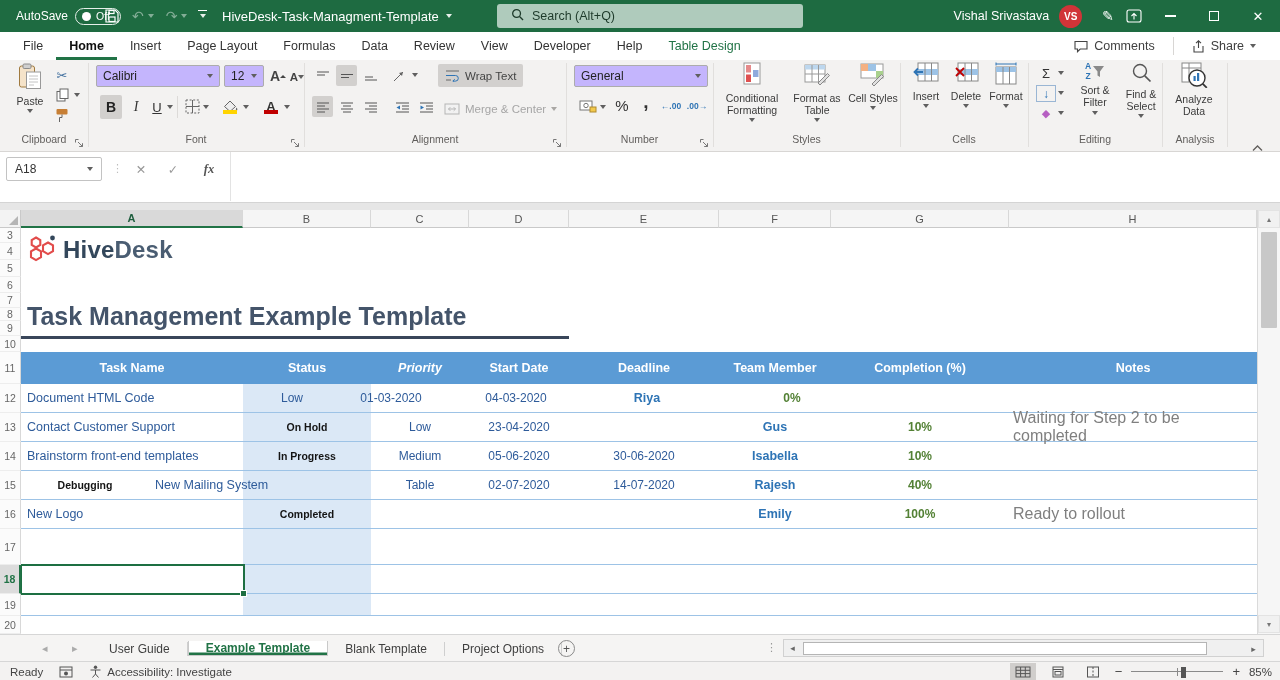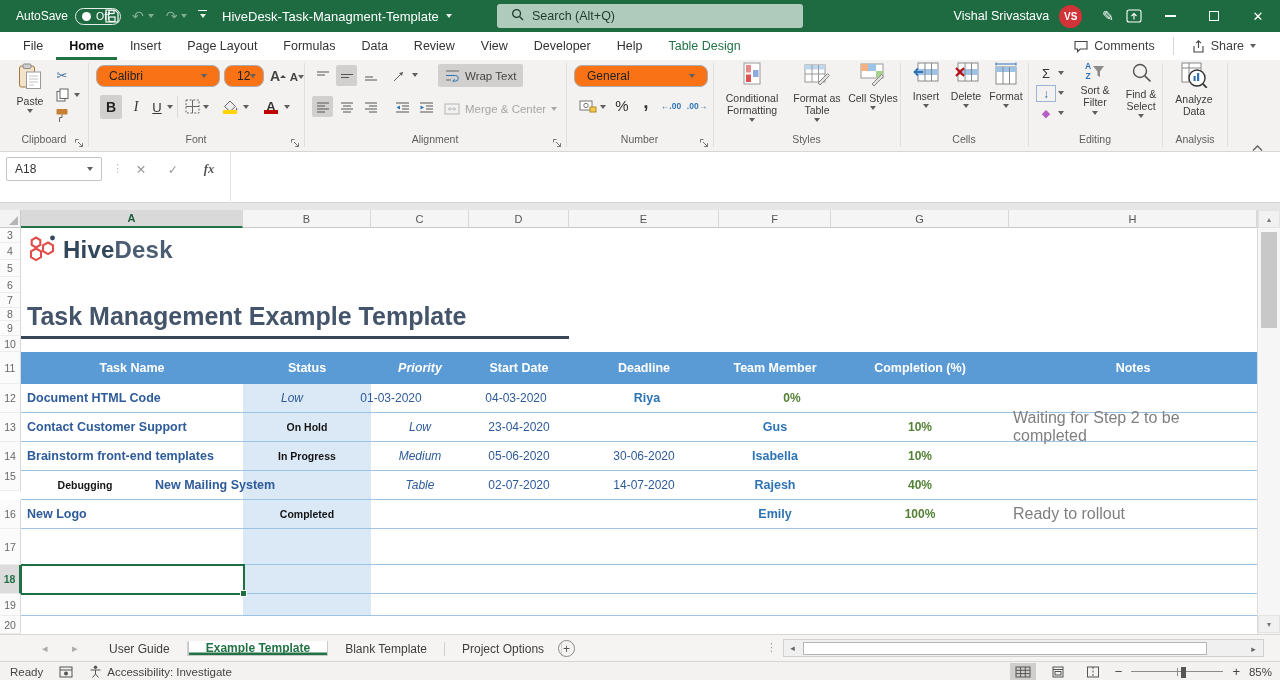--- a/index.html
+++ b/index.html
@@ -45,21 +45,21 @@
   .tact{display:flex;align-items:center;gap:6px;padding:0 10px;height:24px}
   .tact-sep{width:1px;height:18px;background:#D8D6D4}
 
   
   .ribbon{position:absolute;top:60px;left:0;width:1280px;height:92px;background:#F3F2F1;border-bottom:1px solid #D8D6D4}
   .gsep{position:absolute;top:3px;height:84px;width:1px;background:#E1DFDD}
   .glabel{position:absolute;top:73px;font-size:10.5px;color:#605E5C;text-align:center}
   .launcher{position:absolute;width:11px;height:11px}
   .bbtn{position:absolute;display:flex;flex-direction:column;align-items:center;gap:2.5px;font-size:10.5px;color:#3b3b3b;text-align:center;line-height:1.15}
   .sbtn{position:absolute;display:flex;align-items:center;justify-content:center;color:#444}
-  .combo{position:absolute;background:#f97316;border:1px solid #ACACAC;display:flex;align-items:center;justify-content:space-between;font-size:12px;color:#222;padding:0 12px;border-radius:8px}
+  .combo{position:absolute;background:#c4b5fd;border:1px solid #ACACAC;display:flex;align-items:center;justify-content:space-between;font-size:12px;color:#222;padding:0 6px;border-radius:2px}
   .pressed{background:#D2D0CE;border-radius:2px}
   .bold-b{font-weight:bold;font-size:14px;color:#222}
   .ital-i{font-style:italic;font-size:14px;font-family:"Liberation Serif",serif;color:#333}
   .und-u{font-size:13px;color:#333;text-decoration:underline}
   .vline{position:absolute;width:1px;background:#DCDAD8}
   .colorbar{position:absolute;width:14px;height:3.5px}
   .disab{color:#A6A6A6}
   .two{width:100%}
 
   
@@ -81,23 +81,23 @@
   
   .grid{position:absolute;top:228px;left:0;width:1257px;height:406px;background:#fff;overflow:hidden}
   .rn{position:absolute;left:0;width:21px;font-size:10.5px;color:#666;display:flex;align-items:center;justify-content:center;background:#FBFBFB;border-right:1px solid #D8D8D8;border-bottom:1px solid #EDEDED}
   .rn.sel{background:#DCDCDC;color:#217346;font-weight:bold;border-right:2px solid #217346}
   .band{position:absolute;left:243px;top:156px;width:128px;height:232px;background:#DBE8F6}
   .bline{position:absolute;left:21px;width:1236px;height:1px;background:#9DC3E6}
   .thead{position:absolute;left:21px;top:124px;width:1236px;height:32px;display:flex;background:#5B9BD5;color:#fff;font-weight:bold;font-size:12.5px}
   .trow{position:absolute;left:21px;width:1236px;height:29px;display:flex;border-bottom:1px solid #9DC3E6}
   .tc,.hc{display:flex;align-items:center;justify-content:center;height:100%}
   .w1{width:222px}.w2{width:128px}.w3{width:98px}.w4{width:100px}.w5{width:150px}.w6{width:112px}.w7{width:178px}.w8{width:248px}
-  .c1{justify-content:flex-start;padding-left:6px;font-weight:bold;color:#2E5B9A;font-size:12.5px}
+  .c1{justify-content:flex-start;padding-left:6px;font-weight:normal;color:#2E5B9A;font-size:12.5px}
   .c2{font-size:10.5px;font-weight:bold;color:#141414}
-  .c3{font-style:italic;color:#2E5B9A;font-size:12px}
+  .c3{color:#2E5B9A;font-size:12px}
   .c4,.c5{color:#2E5B9A;font-size:12px}
   .c6{color:#2E74B5;font-weight:bold;font-size:12.5px}
   .c7{color:#538135;font-weight:bold;font-size:12px}
   .c8{color:#7F7F7F;font-size:16px;justify-content:flex-start;padding-left:4px}
   .hital{font-style:italic}
   .logo{position:absolute;left:27px;top:6px;display:flex;align-items:center;gap:6px}
   .logo-text{font-size:24px;color:#33475B;letter-spacing:.2px}
   .logo-bold{font-weight:bold}
   .logo-light{font-weight:700;color:#4A5D72}
   .sheet-title{position:absolute;left:27px;top:74px;font-size:25px;font-weight:bold;color:#44546A}
@@ -720,21 +720,21 @@
     <div class="rn" style="top:32px;height:17px">5</div>
     <div class="rn" style="top:49px;height:16px">6</div>
     <div class="rn" style="top:65px;height:15px">7</div>
     <div class="rn" style="top:80px;height:13px">8</div>
     <div class="rn" style="top:93px;height:15px">9</div>
     <div class="rn" style="top:108px;height:16px">10</div>
     <div class="rn" style="top:124px;height:32px">11</div>
     <div class="rn" style="top:156px;height:29px">12</div>
     <div class="rn" style="top:185px;height:29px">13</div>
     <div class="rn" style="top:214px;height:29px">14</div>
-    <div class="rn" style="top:234px;height:29px">15</div>
+    <div class="rn" style="top:243px;height:29px">15</div>
     <div class="rn" style="top:272px;height:29px">16</div>
     <div class="rn" style="top:301px;height:36px">17</div>
     <div class="rn sel" style="top:337px;height:29px">18</div>
     <div class="rn" style="top:366px;height:22px">19</div>
     <div class="rn" style="top:388px;height:18px">20</div>
   </div>
 
   <div class="vscroll">
     <div class="vs-btn" style="top:0">
         <span>▴</span>

